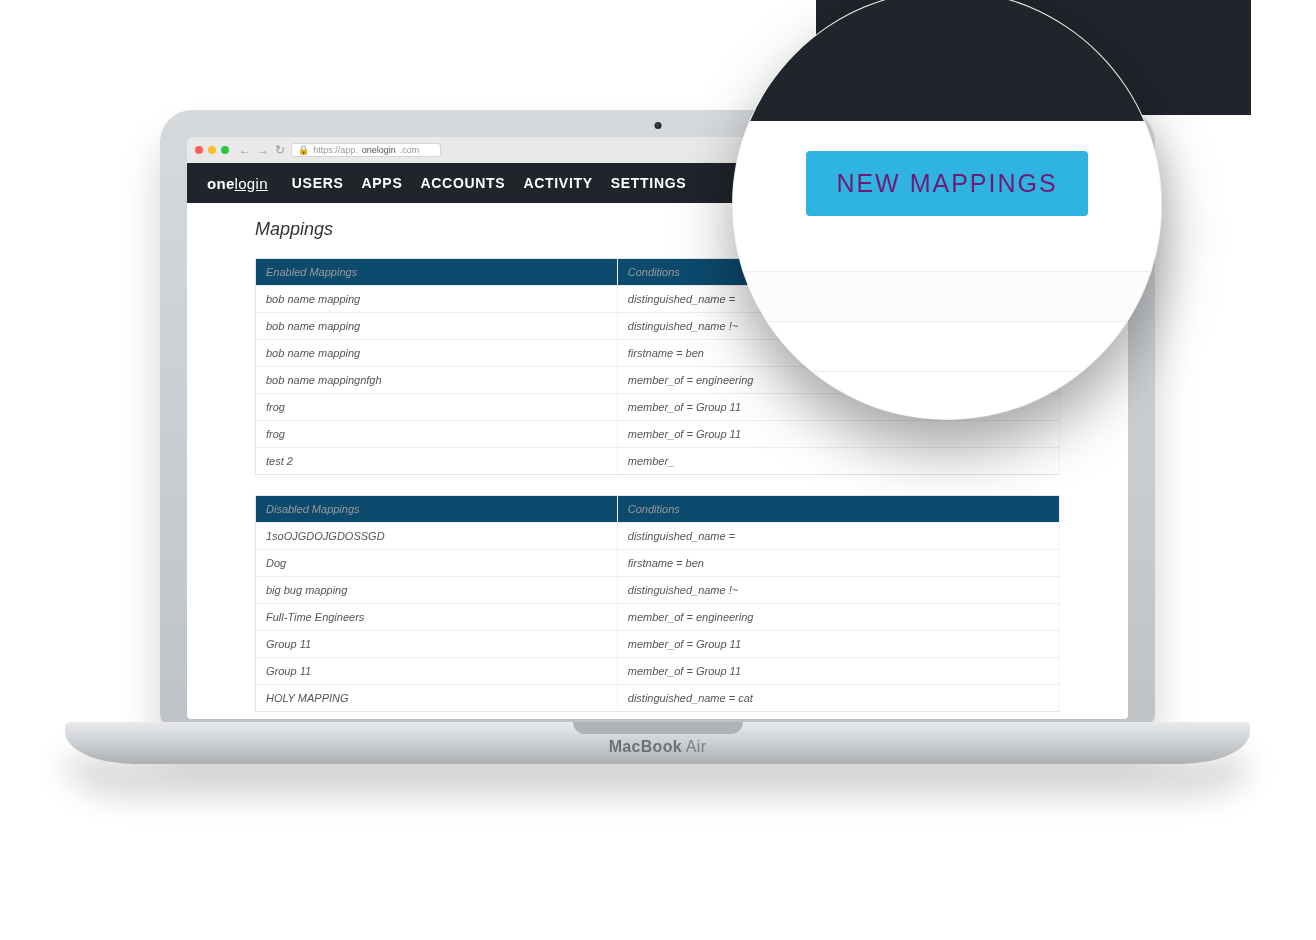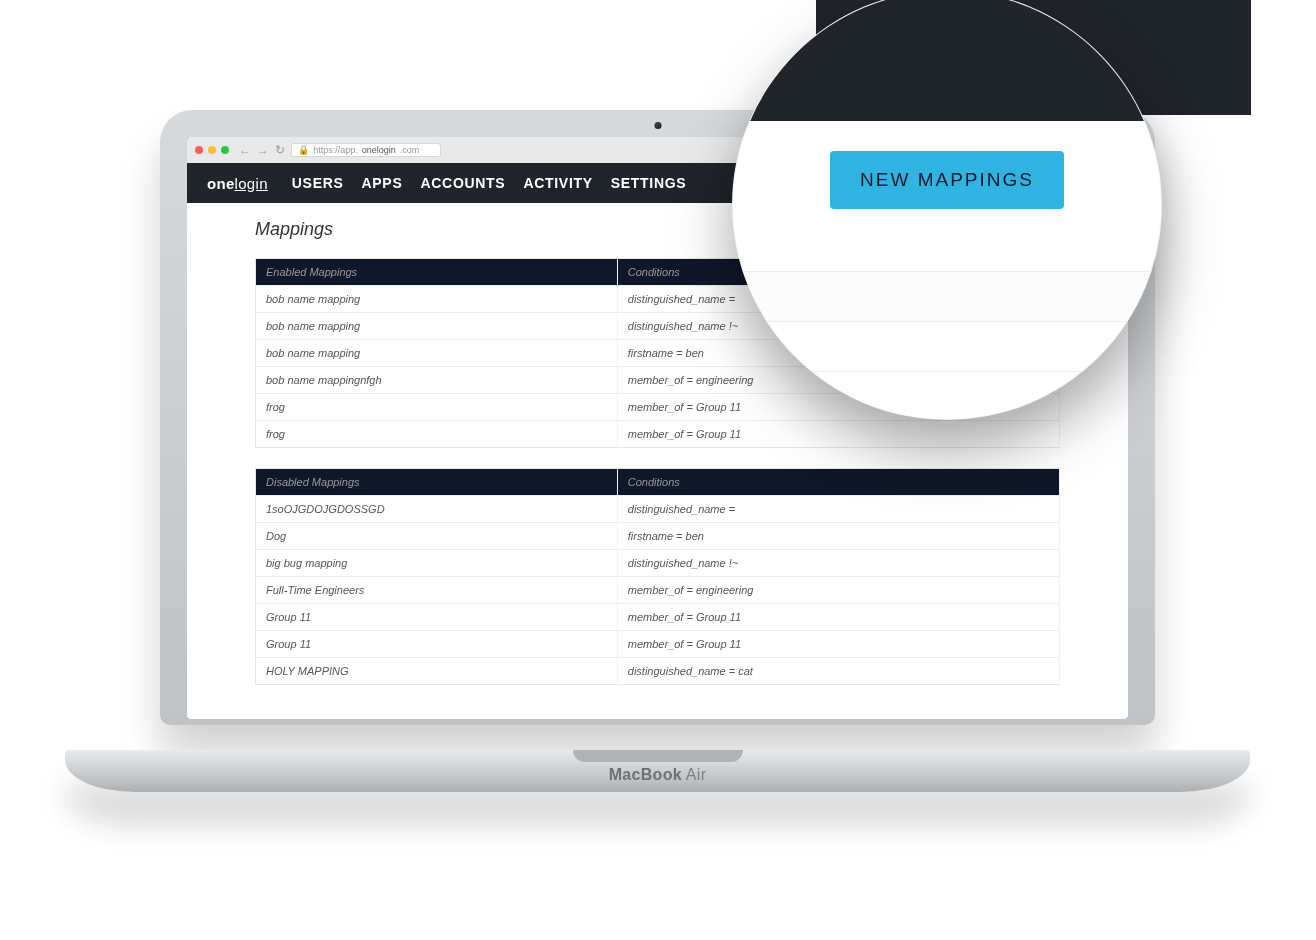--- a/index.html
+++ b/index.html
@@ -45,21 +45,21 @@
     left: 50%;
     top: 12px;
     width: 7px; height: 7px;
     border-radius: 50%;
     background: radial-gradient(circle at 40% 40%, #444, #111);
     transform: translateX(-50%);
   }
   .base {
     position: absolute;
     left: 0px;
-    top: 640px;
+    top: 612px;
     width: 1185px;
     height: 42px;
     background: linear-gradient(180deg,#e8eaec 0%, #c9cccf 55%, #adb0b3 100%);
     border-radius: 4px 4px 70px 70px / 4px 4px 32px 32px;
     box-shadow: 0 34px 30px rgba(0,0,0,0.15);
   }
   .notch {
     position: absolute;
     left: 50%; transform: translateX(-50%);
     top: 0; width: 170px; height: 12px;
@@ -136,21 +136,21 @@
   .tbl {
     width: 100%;
     border: 1px solid #e5e5e5;
     font-size: 11px;
     color:#555;
     margin-bottom: 20px;
     border-collapse: collapse;
     table-layout: fixed;
   }
   .tbl .hdr {
-    background:#0f172a;
+    background:#0c4a6e;
   }
   .tbl .hdr td { color:#9a9a9a; font-weight:400; }
   .tbl td {
     padding: 7px 10px;
     border-bottom: 1px solid #ededed;
     border-right: 1px solid #f2f2f2;
     white-space: nowrap;
     overflow: hidden;
     text-overflow: ellipsis;
   }
@@ -170,22 +170,22 @@
     overflow: hidden;
     border: 1px solid rgba(0,0,0,0.05);
   }
   .mag-dark {
     position:absolute; left:0; right:0; top:0; height:130px;
     background:#20242b;
   }
   .mag-btn-wrap { position:absolute; top:160px; left:0; right:0; display:flex; justify-content:center; }
   .mag-btn {
     background:#2fb4e2;
-    color:#0f172a;
-    font-size:19px;
+    color:#701a75;
+    font-size:25px;
     letter-spacing:2px;
     padding: 18px 30px;
     border-radius:4px;
     font-weight:400;
     border:none;
     cursor:pointer;
   }
   .mag-rowarea {
     position:absolute; top:280px; left:0; right:0; bottom:0;
     border-top:1px solid #eee;
@@ -268,20 +268,24 @@
                     <td class="c1">bob name mappingnfgh</td>
                     <td class="c2">member_of = engineering</td>
                   </tr>
               <tr class="datarow">
                     <td class="c1">frog</td>
                     <td class="c2">member_of = Group 11</td>
                   </tr>
               <tr class="datarow">
                     <td class="c1">frog</td>
                     <td class="c2">member_of = Group 11</td>
+                  </tr>
+              <tr class="datarow">
+                    <td class="c1">test 2</td>
+                    <td class="c2">member_</td>
                   </tr>
             </tbody>
               </table>
 
             <table class="tbl">
               <tbody>
                   <tr class="hdr">
                 <td class="c1">Disabled Mappings</td>
                 <td class="c2">Conditions</td>
               </tr>

